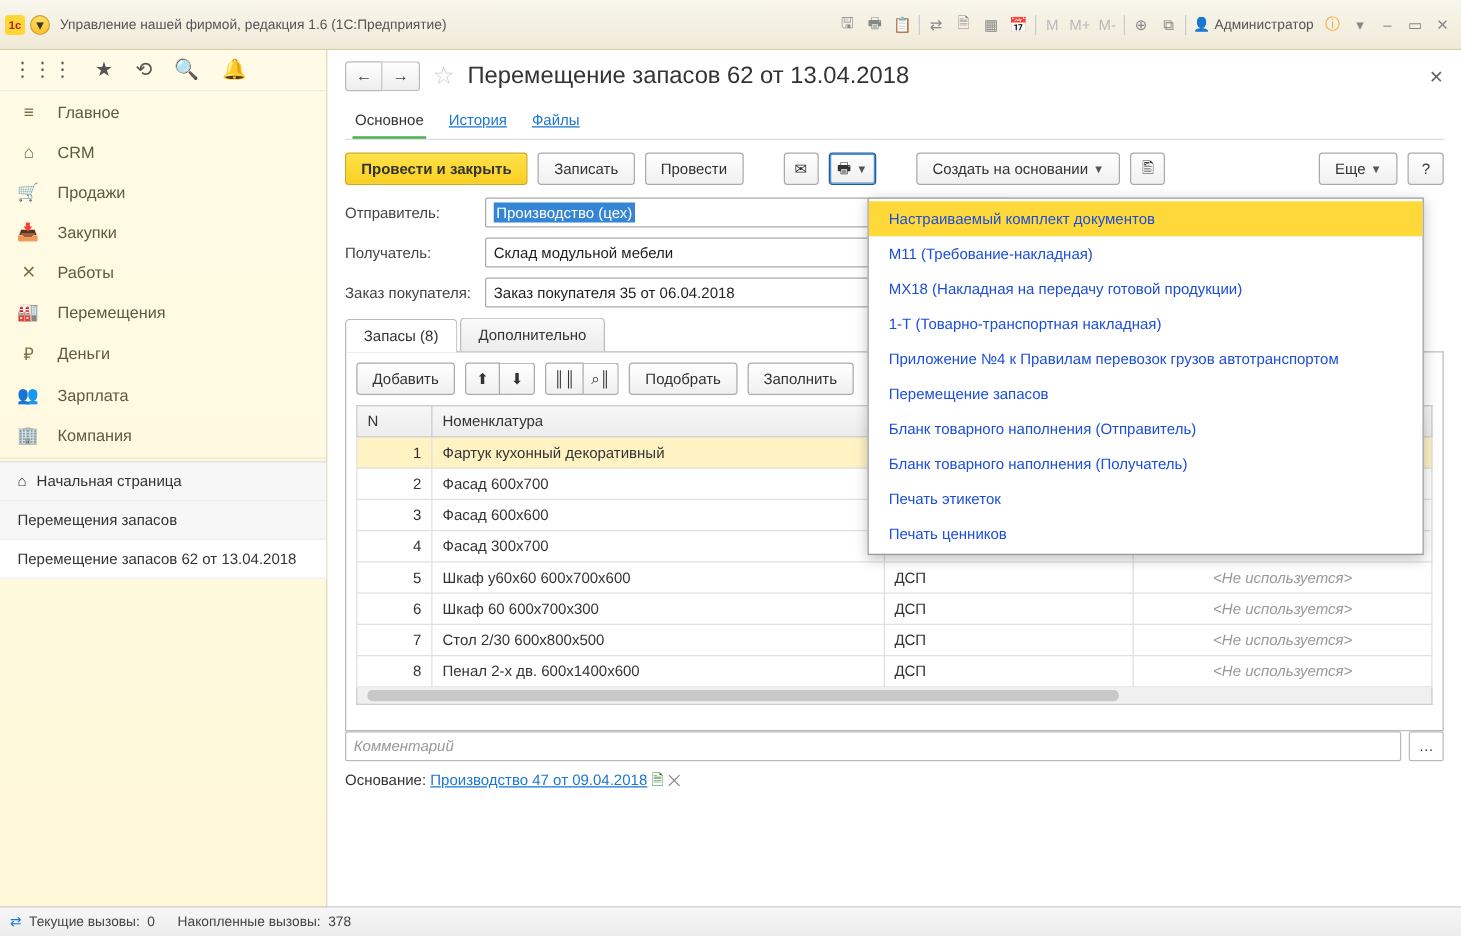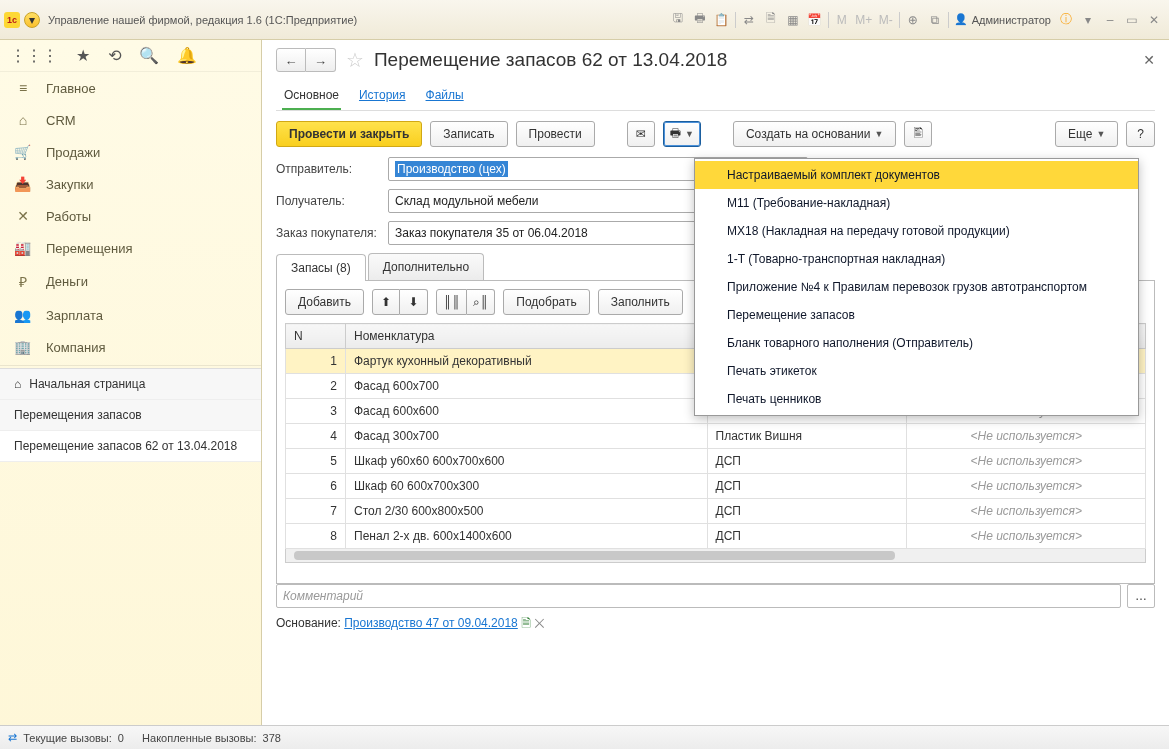--- a/index.html
+++ b/index.html
@@ -77,21 +77,21 @@
 
 .comment-row{display:flex;gap:6px;margin-bottom:6px;}
 .comment-row .ci{flex:1;border:1px solid #bbb;border-radius:2px;height:24px;padding:0 6px;color:#999;display:flex;align-items:center;font-style:italic;}
 .comment-row .cb{width:28px;border:1px solid #bbb;border-radius:2px;display:flex;align-items:center;justify-content:center;}
 
 .basis{font-size:12px;color:#333;margin-bottom:6px;}
 .basis a{color:#1976d2;text-decoration:underline;}
 
 
 .menu-popup{position:absolute; top:158px; left:694px; width:445px; background:#fff; border:1px solid #999; box-shadow:0 3px 10px rgba(0,0,0,.25); z-index:50; padding:2px 0;}
-.menu-popup .mi{padding:7px 32px; font-size:12px; color:#0f172a; cursor:pointer;}
+.menu-popup .mi{padding:7px 16px; font-size:12px; color:#1d4ed8; cursor:pointer;}
 .menu-popup .mi.hov{background:#ffd83a;}
 
 
 .statusbar { position:absolute; bottom:0; left:0; right:0; height:24px; background:linear-gradient(#f7f7f7,#ececec); border-top:1px solid #ccc; display:flex; align-items:center; padding:0 8px; font-size:11px; color:#444; gap:6px;}
 .statusbar .sicon{color:#1976d2;}
 </style>
 </head>
 <body>
 
 <div class="titlebar">
@@ -353,20 +353,21 @@
 </div>
 
 <div class="menu-popup" id="print-menu">
     <div class="mi hov">Настраиваемый комплект документов</div>
     <div class="mi">М11 (Требование-накладная)</div>
     <div class="mi">МХ18 (Накладная на передачу готовой продукции)</div>
     <div class="mi">1-Т (Товарно-транспортная накладная)</div>
     <div class="mi">Приложение №4 к Правилам перевозок грузов автотранспортом</div>
     <div class="mi">Перемещение запасов</div>
     <div class="mi">Бланк товарного наполнения (Отправитель)</div>
+    <div class="mi">Бланк товарного наполнения (Получатель)</div>
     <div class="mi">Печать этикеток</div>
     <div class="mi">Печать ценников</div>
   </div>
 
 <div class="statusbar">
   <span class="sicon">⇄</span>
   <span>Текущие вызовы:</span>
   <span>0</span>
   &nbsp;&nbsp;
   <span>Накопленные вызовы:</span>

